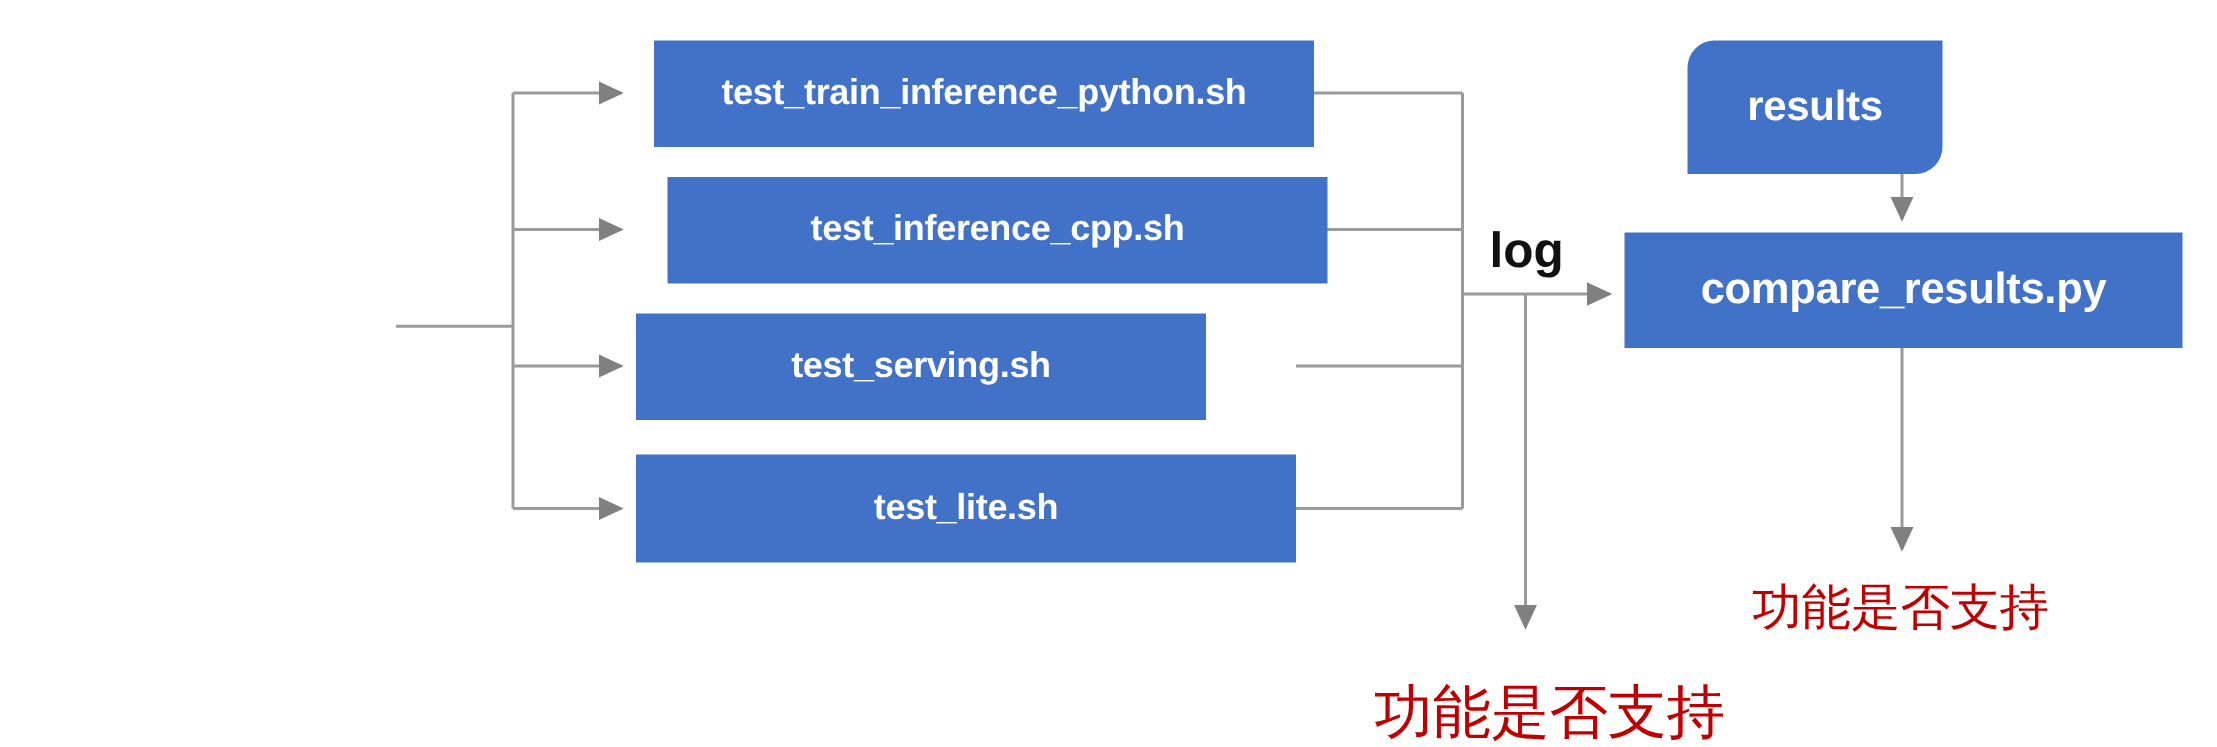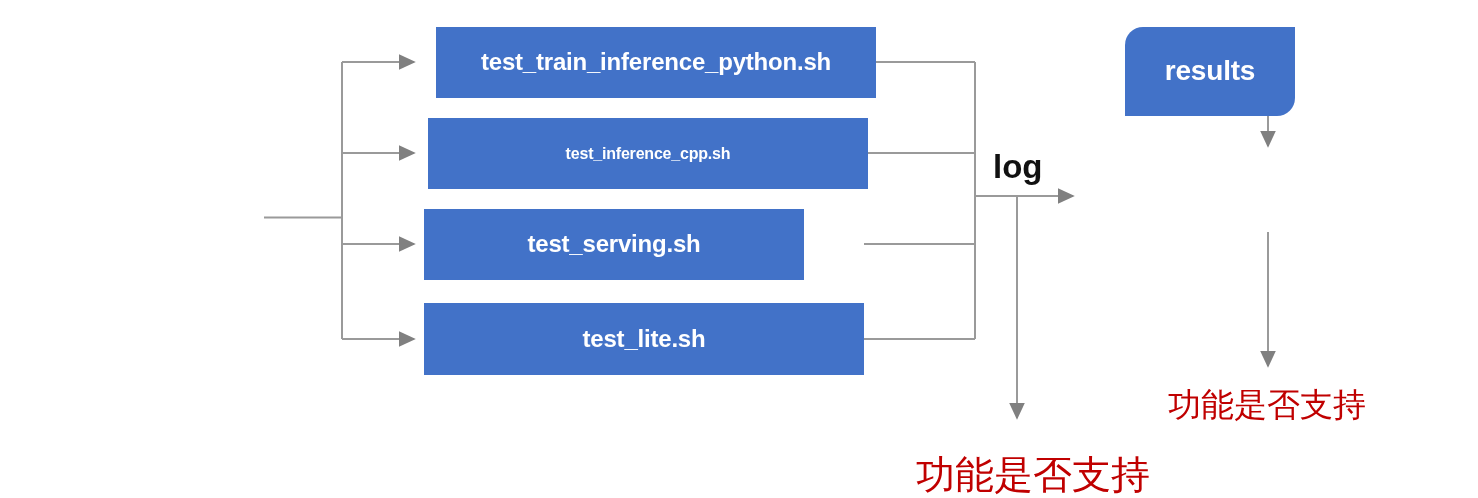--- a/index.html
+++ b/index.html
@@ -97,36 +97,39 @@
 
       <path d="M1268,232 L1268,366" marker-end="url(#arrowhead)"></path>
     </g>
   </svg>
 
 
   <div class="node node-blue" style="left:436px; top:27px; width:440px; height:71px; font-size:24px;">
     <span>test_train_inference_python.sh</span>
   </div>
 
-  <div class="node node-blue" style="left:428px; top:118px; width:440px; height:71px; font-size:16px;">
+  <div class="node node-blue" style="left:445px; top:118px; width:440px; height:71px; font-size:24px;">
     <span>test_inference_cpp.sh</span>
   </div>
 
   <div class="node node-blue" style="left:424px; top:209px; width:380px; height:71px; font-size:24px;">
     <span>test_serving.sh</span>
   </div>
 
   <div class="node node-blue" style="left:424px; top:303px; width:440px; height:72px; font-size:24px;">
     <span>test_lite.sh</span>
   </div>
 
   <div class="node node-blue node-rounded" style="left:1125px; top:27px; width:170px; height:89px; font-size:28px;">
     <span>results</span>
   </div>
 
+  <div class="node node-blue" style="left:1083px; top:155px; width:372px; height:77px; font-size:29px;">
+    <span>compare_results.py</span>
+  </div>
 
   <div class="caption caption-dark" style="left:993px; top:148px; font-size:33px;font-weight:bold;">log</div>
 
   <div class="caption caption-red" style="left:916px; top:448px; font-size:39px;">功能是否支持</div>
 
   <div class="caption caption-red" style="left:1168px; top:383px; font-size:33px;">功能是否支持</div>
 
 </div>
 
 </body></html>

